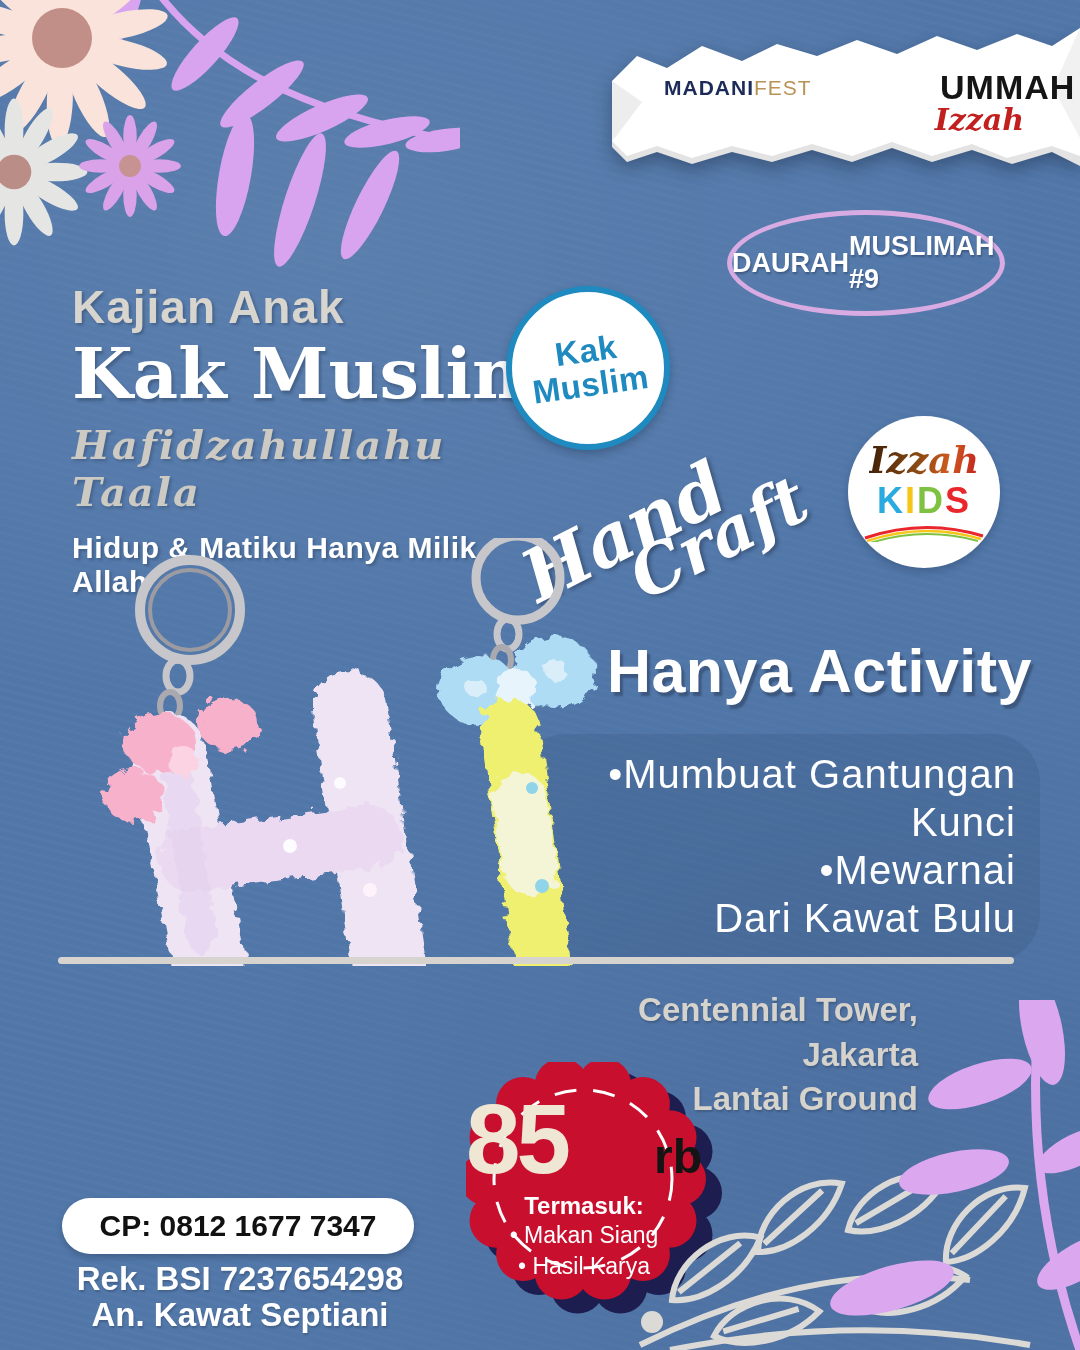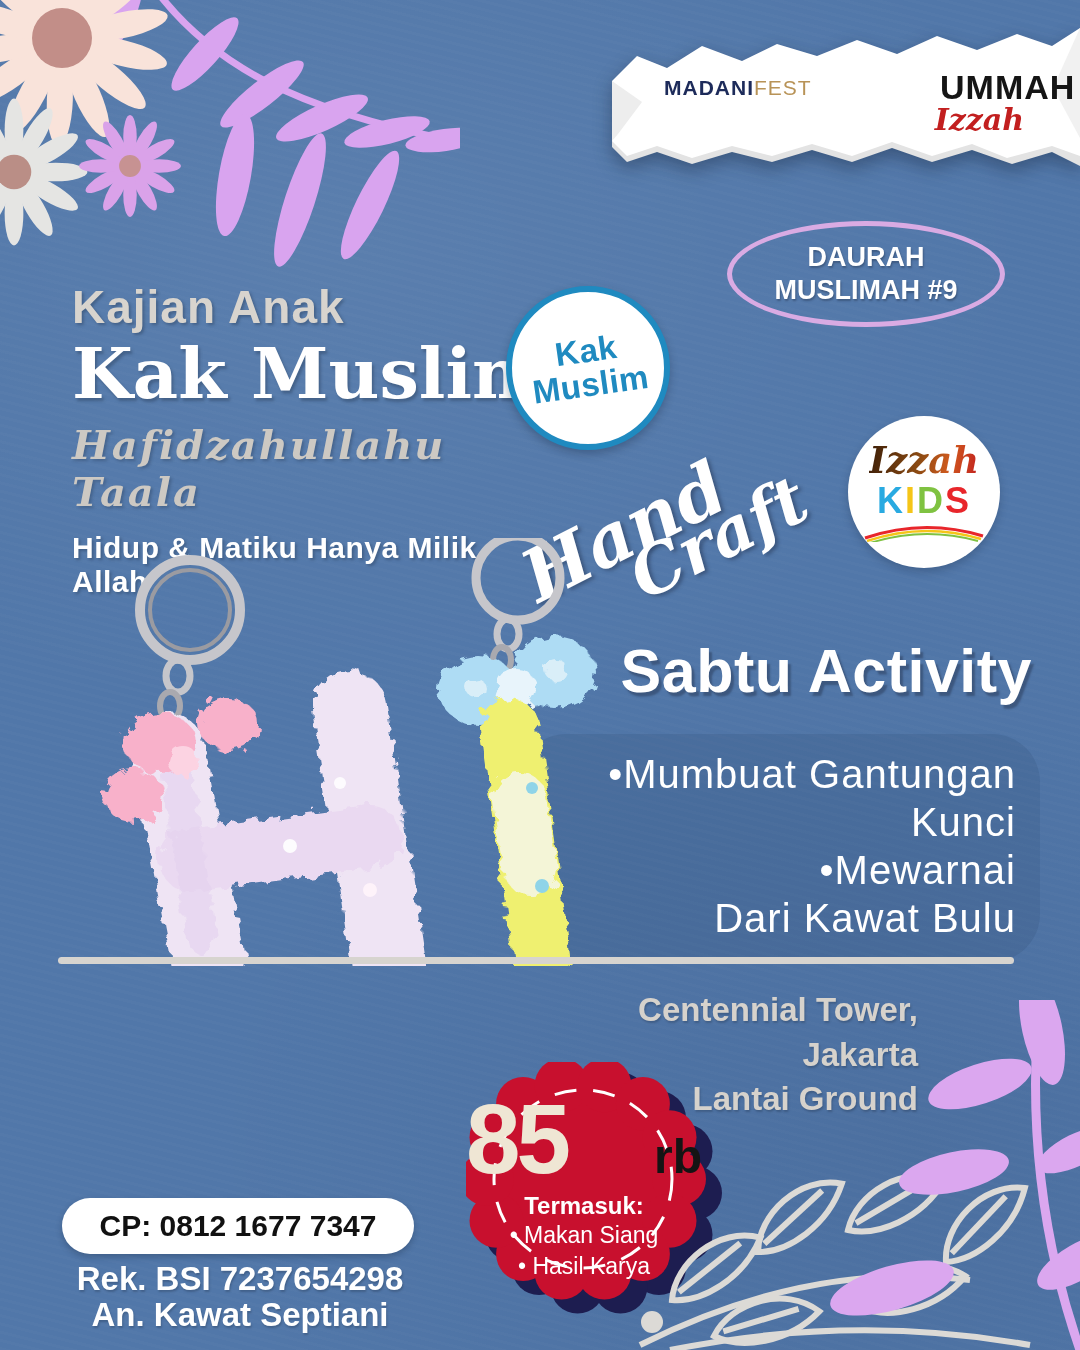--- a/index.html
+++ b/index.html
@@ -14,22 +14,22 @@
   }
   .abs{position:absolute;}
   
   .banner{left:612px;top:6px;width:468px;height:172px;filter:drop-shadow(0 7px 9px rgba(10,20,40,.35));}
   .banner svg{position:absolute;left:0;top:0;}
   .brand1{position:absolute;left:52px;top:70px;font-size:21px;font-weight:600;letter-spacing:1px;color:#1d2b5a;}
   .brand1 .gold{color:#b89357;font-weight:500;}
   .brand2{position:absolute;left:287px;top:62px;font-size:34px;font-weight:800;letter-spacing:1px;color:#151515;margin-left:41px;}
   .brand2-sub{position:absolute;left:322px;top:96px;width:90px;text-align:right;font-family:"DejaVu Serif",serif;font-style:italic;font-weight:700;font-size:30px;color:#c21f1f;}
   
-  .oval{left:727px;top:221px;width:268px;height:96px;border:5px solid #d9abe3;border-radius:50%;
-        display:flex;flex-direction:column;align-items:center;justify-content:center;
+  .oval{left:727px;top:210px;width:268px;height:96px;border:5px solid #d9abe3;border-radius:50%;
+        display:flex;flex-direction:row;align-items:center;justify-content:center;
         color:#fff;font-weight:700;font-size:27px;line-height:1.22;text-shadow:1px 2px 2px rgba(30,45,70,.4);}
   
   .title{left:72px;top:280px;width:480px;}
   .kicker{font-size:46px;font-weight:700;color:#d8d4ce;letter-spacing:1px;text-shadow:2px 2px 3px rgba(30,45,70,.35);}
   .name{font-family:"DejaVu Serif",serif;font-size:70px;font-weight:700;color:#ffffff;line-height:1.04;margin-top:4px;text-shadow:2px 3px 3px rgba(30,45,70,.35);}
   .honorific{font-family:"DejaVu Serif",serif;font-style:italic;font-size:40px;font-weight:600;color:#cdc9c3;margin-top:10px;letter-spacing:2px;text-shadow:2px 2px 3px rgba(30,45,70,.3);}
   .theme{font-size:30px;font-weight:700;color:#ffffff;margin-top:16px;letter-spacing:.5px;text-shadow:2px 2px 3px rgba(30,45,70,.35);}
   
   .sticker{left:506px;top:286px;width:152px;height:152px;border-radius:50%;background:#fff;border:6px solid #1f8ac0;
            display:flex;align-items:center;justify-content:center;box-shadow:0 4px 8px rgba(20,35,60,.3);}
@@ -185,21 +185,21 @@
       <path d="M6 21 Q 63 2 120 19" stroke="#f5c518" stroke-width="2.4" fill="none"></path>
       <path d="M9 23 Q 63 6 117 21" stroke="#7fc241" stroke-width="2" fill="none"></path>
     </svg>
   </div>
 
   <div class="abs handcraft">
     <div class="hc1">Hand</div>
     <div class="hc2">Craft</div>
   </div>
 
-  <div class="abs headline">Sabtu Activity</div>
+  <div class="abs headline">Hanya Activity</div>
 
   <div class="abs bullets">
     <div>•Mumbuat Gantungan Kunci</div>
     <div>•Mewarnai</div>
     <div>Dari Kawat Bulu</div>
   </div>
 
   <div class="abs" style="left:40px;top:538px;width:580px;height:428px;">
     <svg width="580" height="428" viewBox="0 0 580 428">
       <defs>

